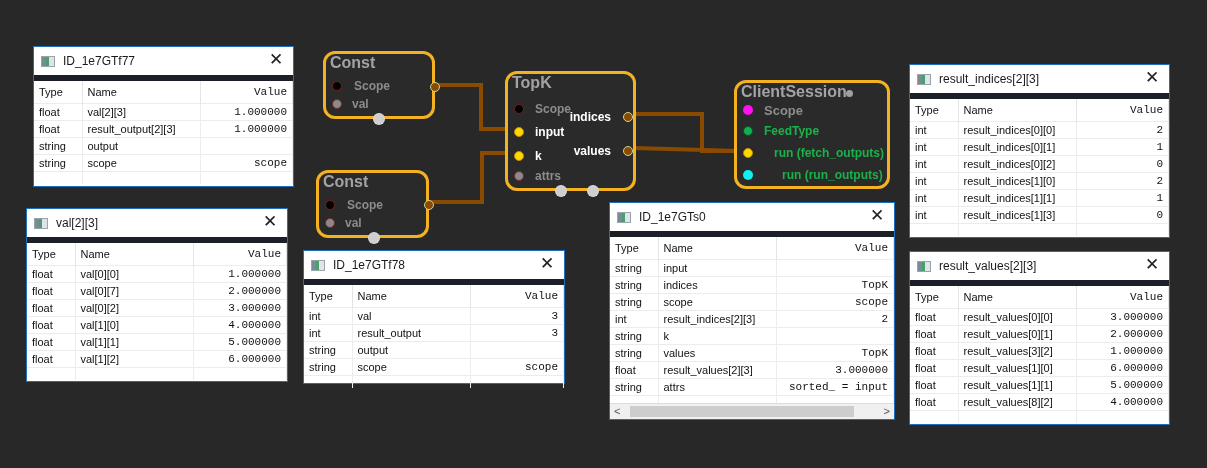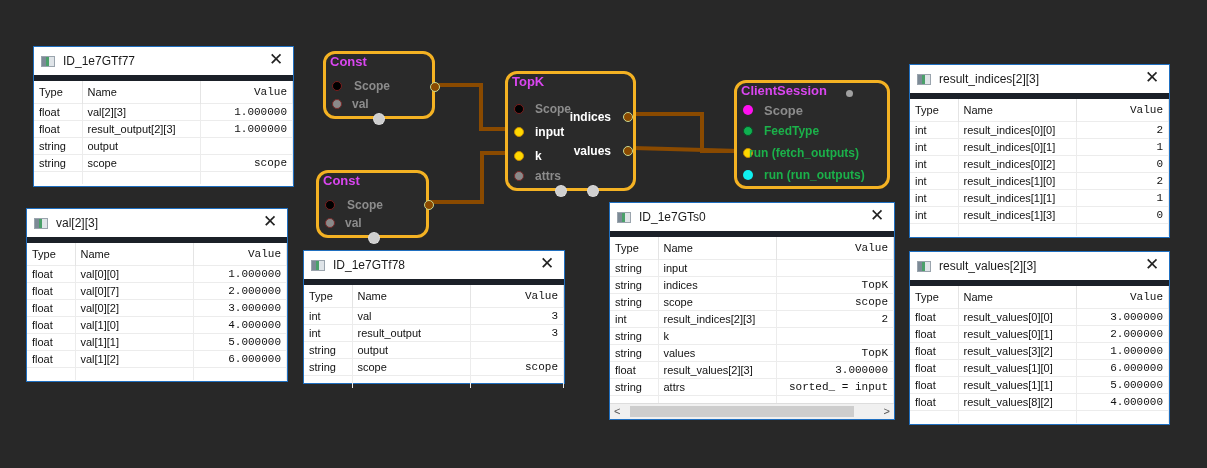--- a/index.html
+++ b/index.html
@@ -10,22 +10,22 @@
   }
   #edges { position:absolute; left:0; top:0; width:1207px; height:468px; z-index:1; pointer-events:none; }
   .edge { fill:none; stroke:#8a4a00; stroke-width:4; stroke-linejoin:miter; }
 
   
   .node {
     position:absolute; z-index:2; box-sizing:border-box;
     background:#2a2a2a; border:3px solid #f4b223; border-radius:12px;
   }
   .node-title {
-    position:absolute; left:4px; top:0px; font-weight:bold; font-size:13px;
-    color:#d946ef; white-space:nowrap;
+    position:absolute; left:4px; top:0px; font-weight:bold; font-size:16px;
+    color:#a3a3a3; white-space:nowrap;
   }
   .port-row { position:absolute; font-size:12px; font-weight:bold; white-space:nowrap; }
   .port-row .lbl { position:absolute; top:0; }
   .port {
     position:absolute; width:10px; height:10px; border-radius:50%; box-sizing:border-box;
   }
   .p-black { background:#000; border:1.5px solid #7a1d1d; }
   .p-grey  { background:#8a8a8a; border:1.5px solid #7a2a2a; }
   .p-yellow{ background:#ffd800; border:1.5px solid #c88a00; }
   .p-out   { background:#8a4a00; border:1.5px solid #c8d890; }
@@ -156,25 +156,25 @@
   <div class="port-row" style="left:6px;top:20px;">
     <span class="port p-magenta" style="left:0;top:2px;"></span>
     <span class="lbl lbl-dim" style="left:21px;font-size:13px;">Scope</span>
   </div>
   <div class="port-row" style="left:6px;top:41px;">
     <span class="port p-green" style="left:0;top:2px;"></span>
     <span class="lbl lbl-green" style="left:21px;">FeedType</span>
   </div>
   <div class="port-row" style="left:6px;top:63px;">
     <span class="port p-yellow" style="left:0;top:2px;"></span>
-    <span class="lbl lbl-green" style="left:6px;">run (fetch_outputs)</span>
+    <span class="lbl lbl-green" style="left:31px;">run (fetch_outputs)</span>
   </div>
   <div class="port-row" style="left:6px;top:85px;">
     <span class="port p-cyan" style="left:0;top:2px;"></span>
-    <span class="lbl lbl-green" style="left:21px;">run (run_outputs)</span>
+    <span class="lbl lbl-green" style="left:39px;">run (run_outputs)</span>
   </div>
 </div>
 
 <div class="panel" style="left:33px;top:46px;width:261px;height:141px;">
     <div class="panel-titlebar">
       <span class="panel-icon"></span>
       <span class="panel-title">ID_1e7GTf77</span>
       <span class="panel-close">✕</span>
     </div>
     <div class="panel-band"></div>

